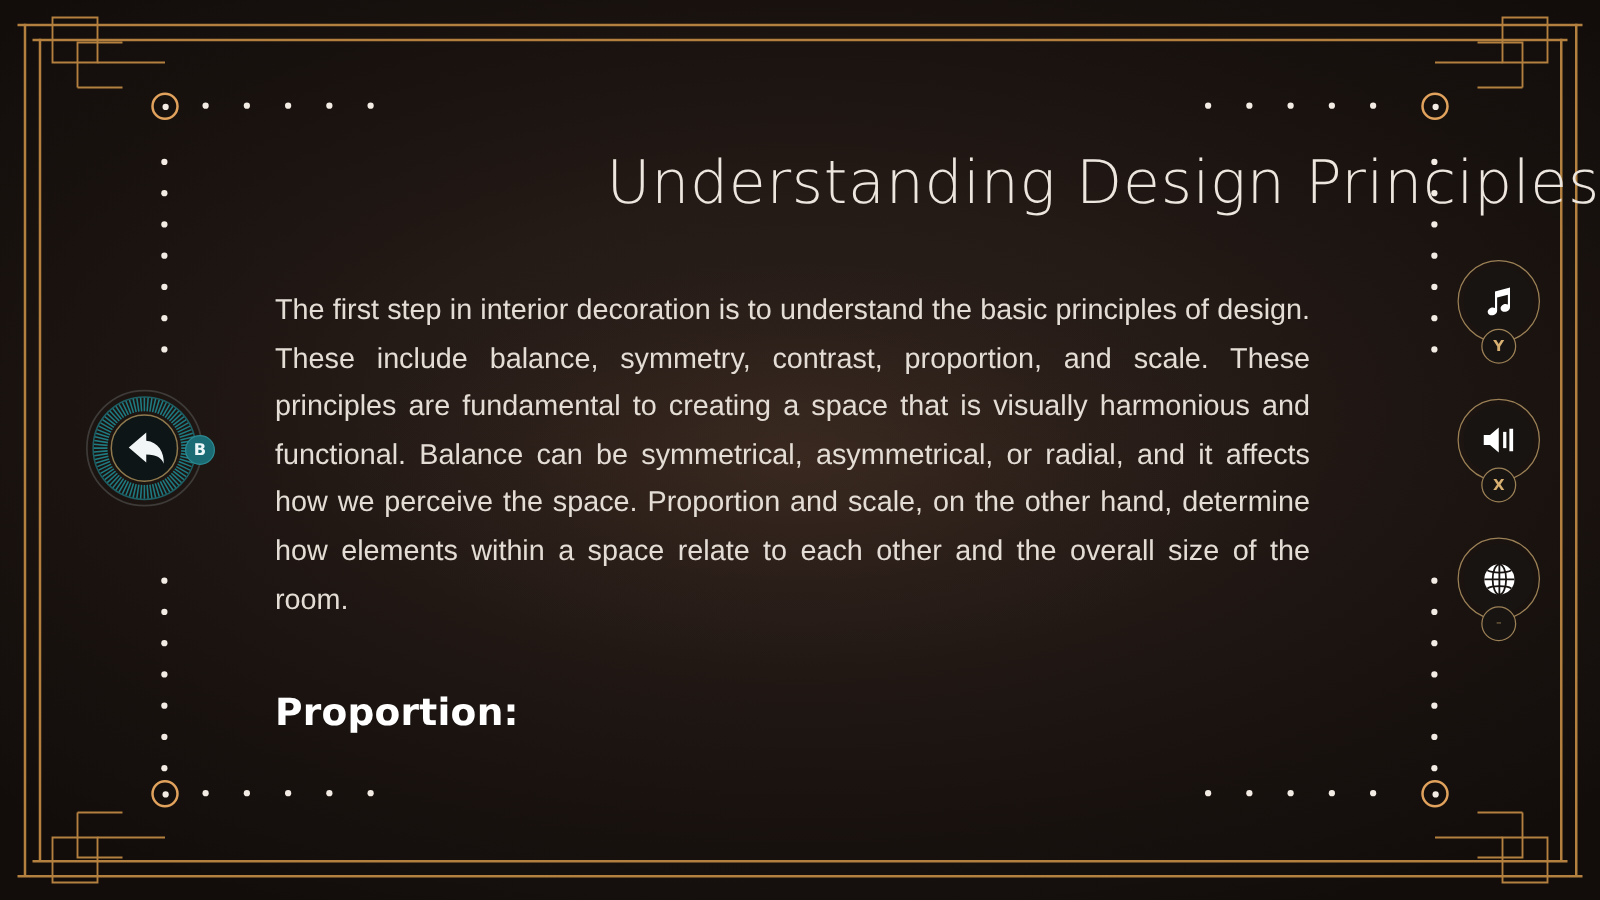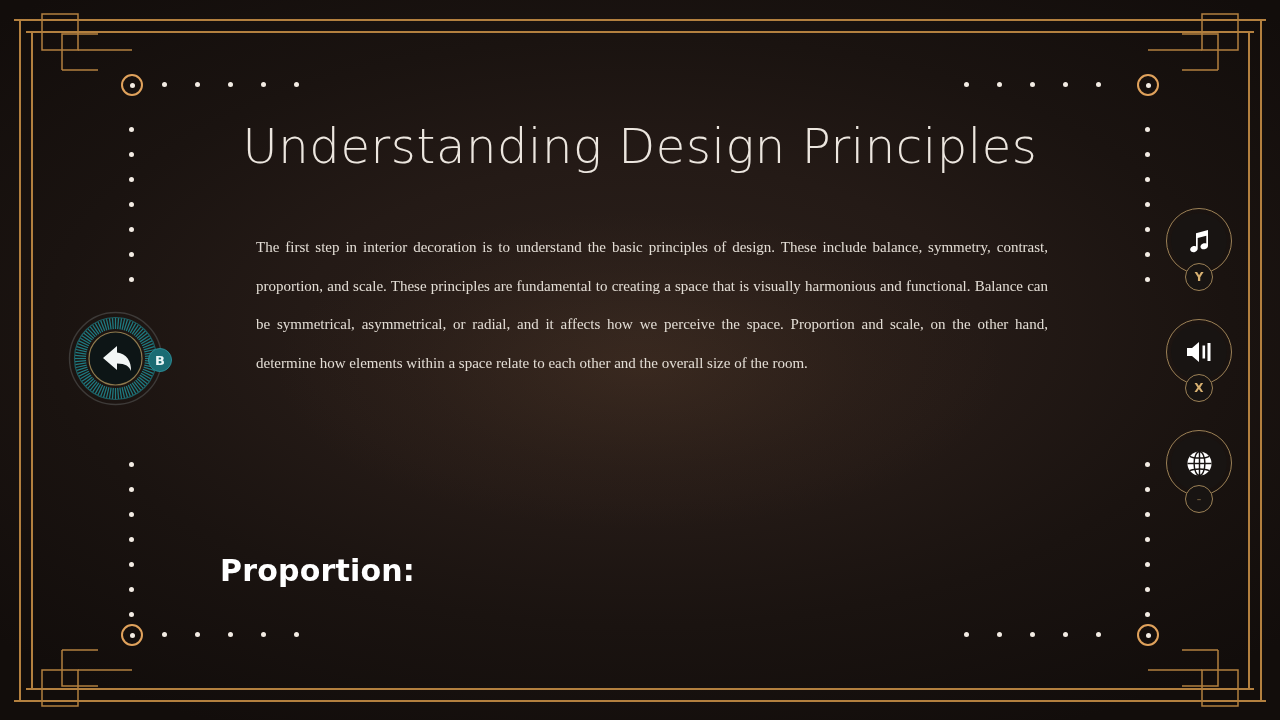--- a/index.html
+++ b/index.html
@@ -56,35 +56,34 @@
     border:2.5px solid #e0a25c; pointer-events:none;
     display:flex; align-items:center; justify-content:center;
   }
   .ring::after {
     content:""; width:5px; height:5px; border-radius:50%; background:#f3ece4;
   }
 
   
   .slide-title {
     position:absolute; left:0; top:118px; width:1280px;
-    text-align:center;
+    text-align:right;
     font-size:48px; font-weight:300; letter-spacing:0.6px;
     color:#ece6df;
     font-family:"DejaVu Sans", sans-serif;
   }
 
   .body-block {
     position:absolute; left:220px; top:228px; width:828px;
   }
   .body-par {
-    font-size:15px; line-height:38.6px;
+    font-size:23px; line-height:38.6px;
     color:#e3ddd5; text-align:justify;
-    font-family:Liberation Serif, serif;
+    font-family:Liberation Sans, sans-serif;
     font-weight:300;
-    margin-left:36px;
   }
 
   .checklist-head {
     position:absolute; left:220px; top:553px;
     font-size:30px; font-weight:bold; color:#ffffff;
     font-family:"DejaVu Sans", sans-serif;
     letter-spacing:0.2px;
   }
 
   

